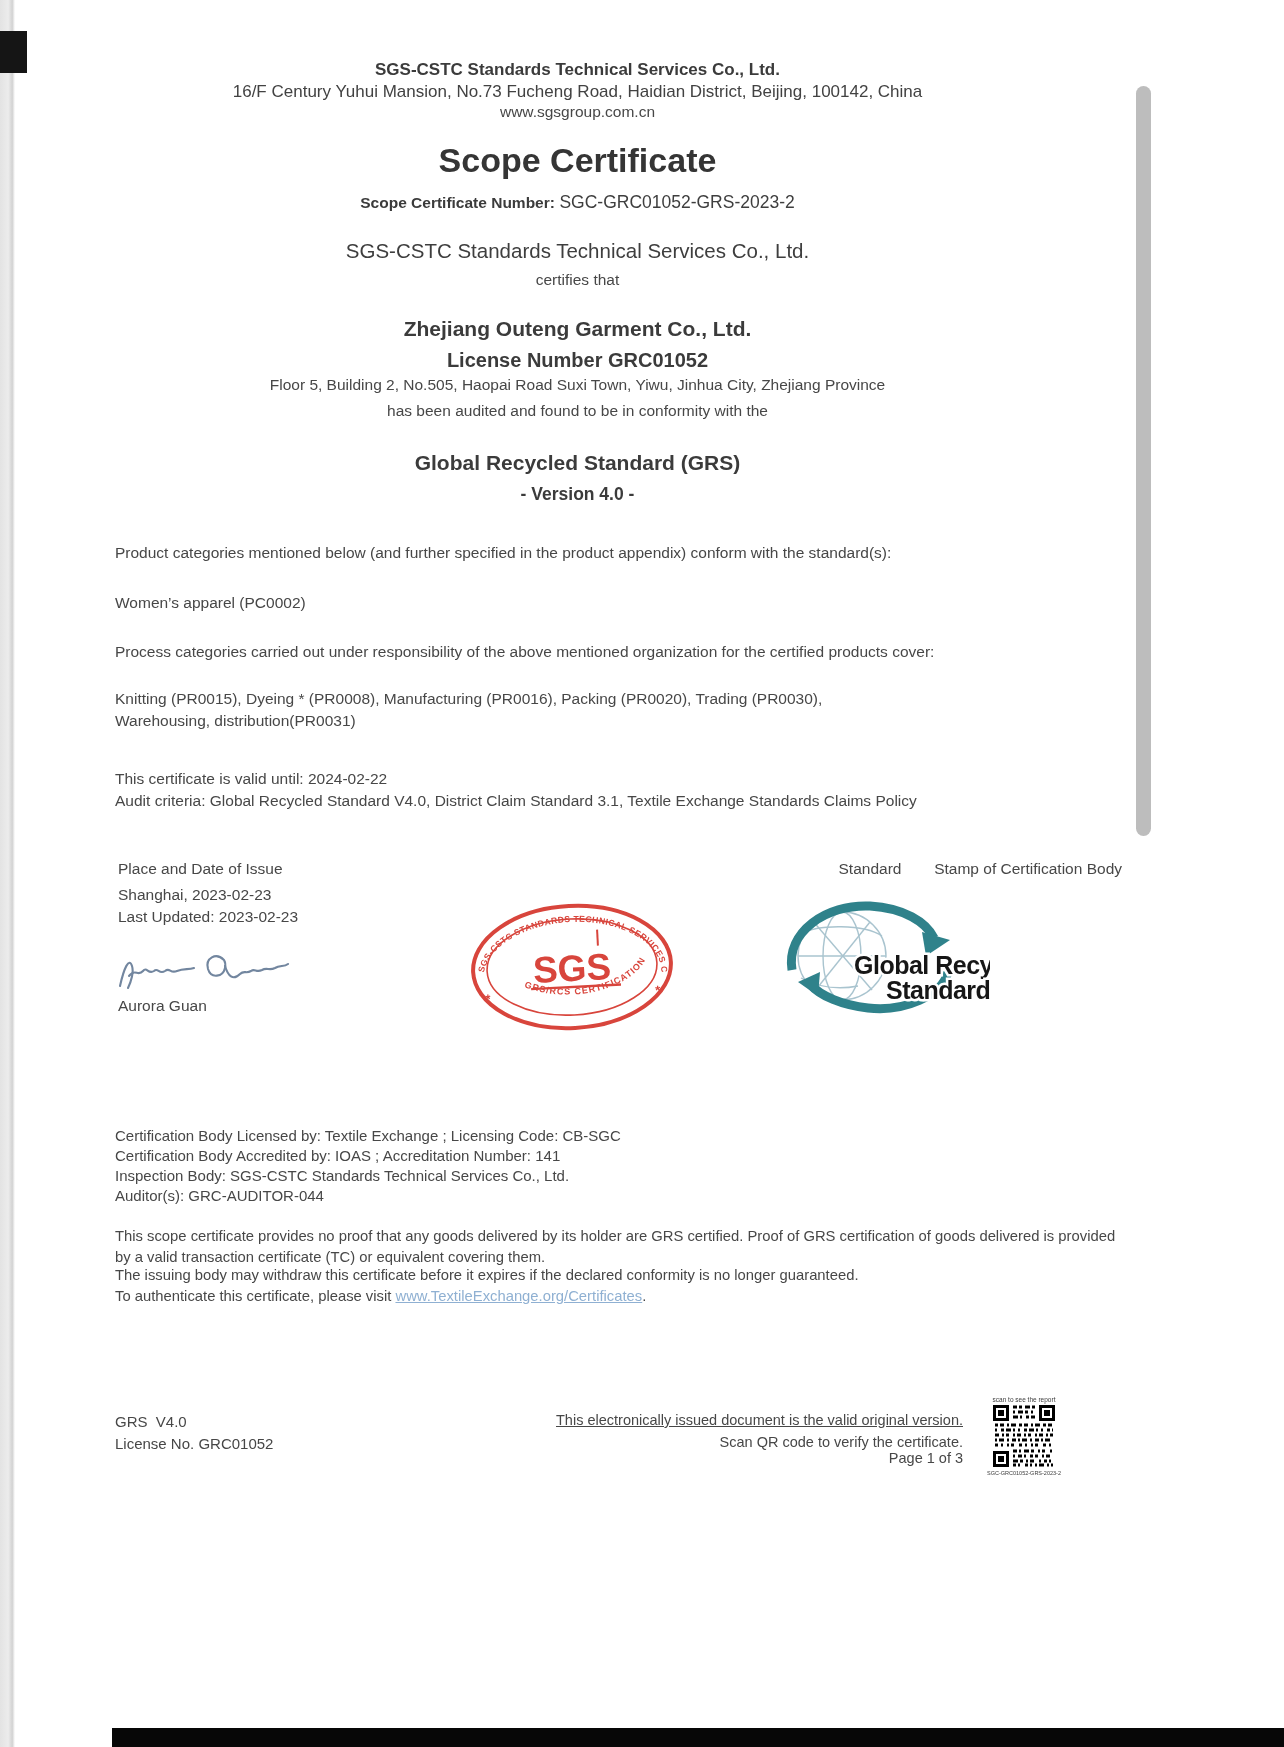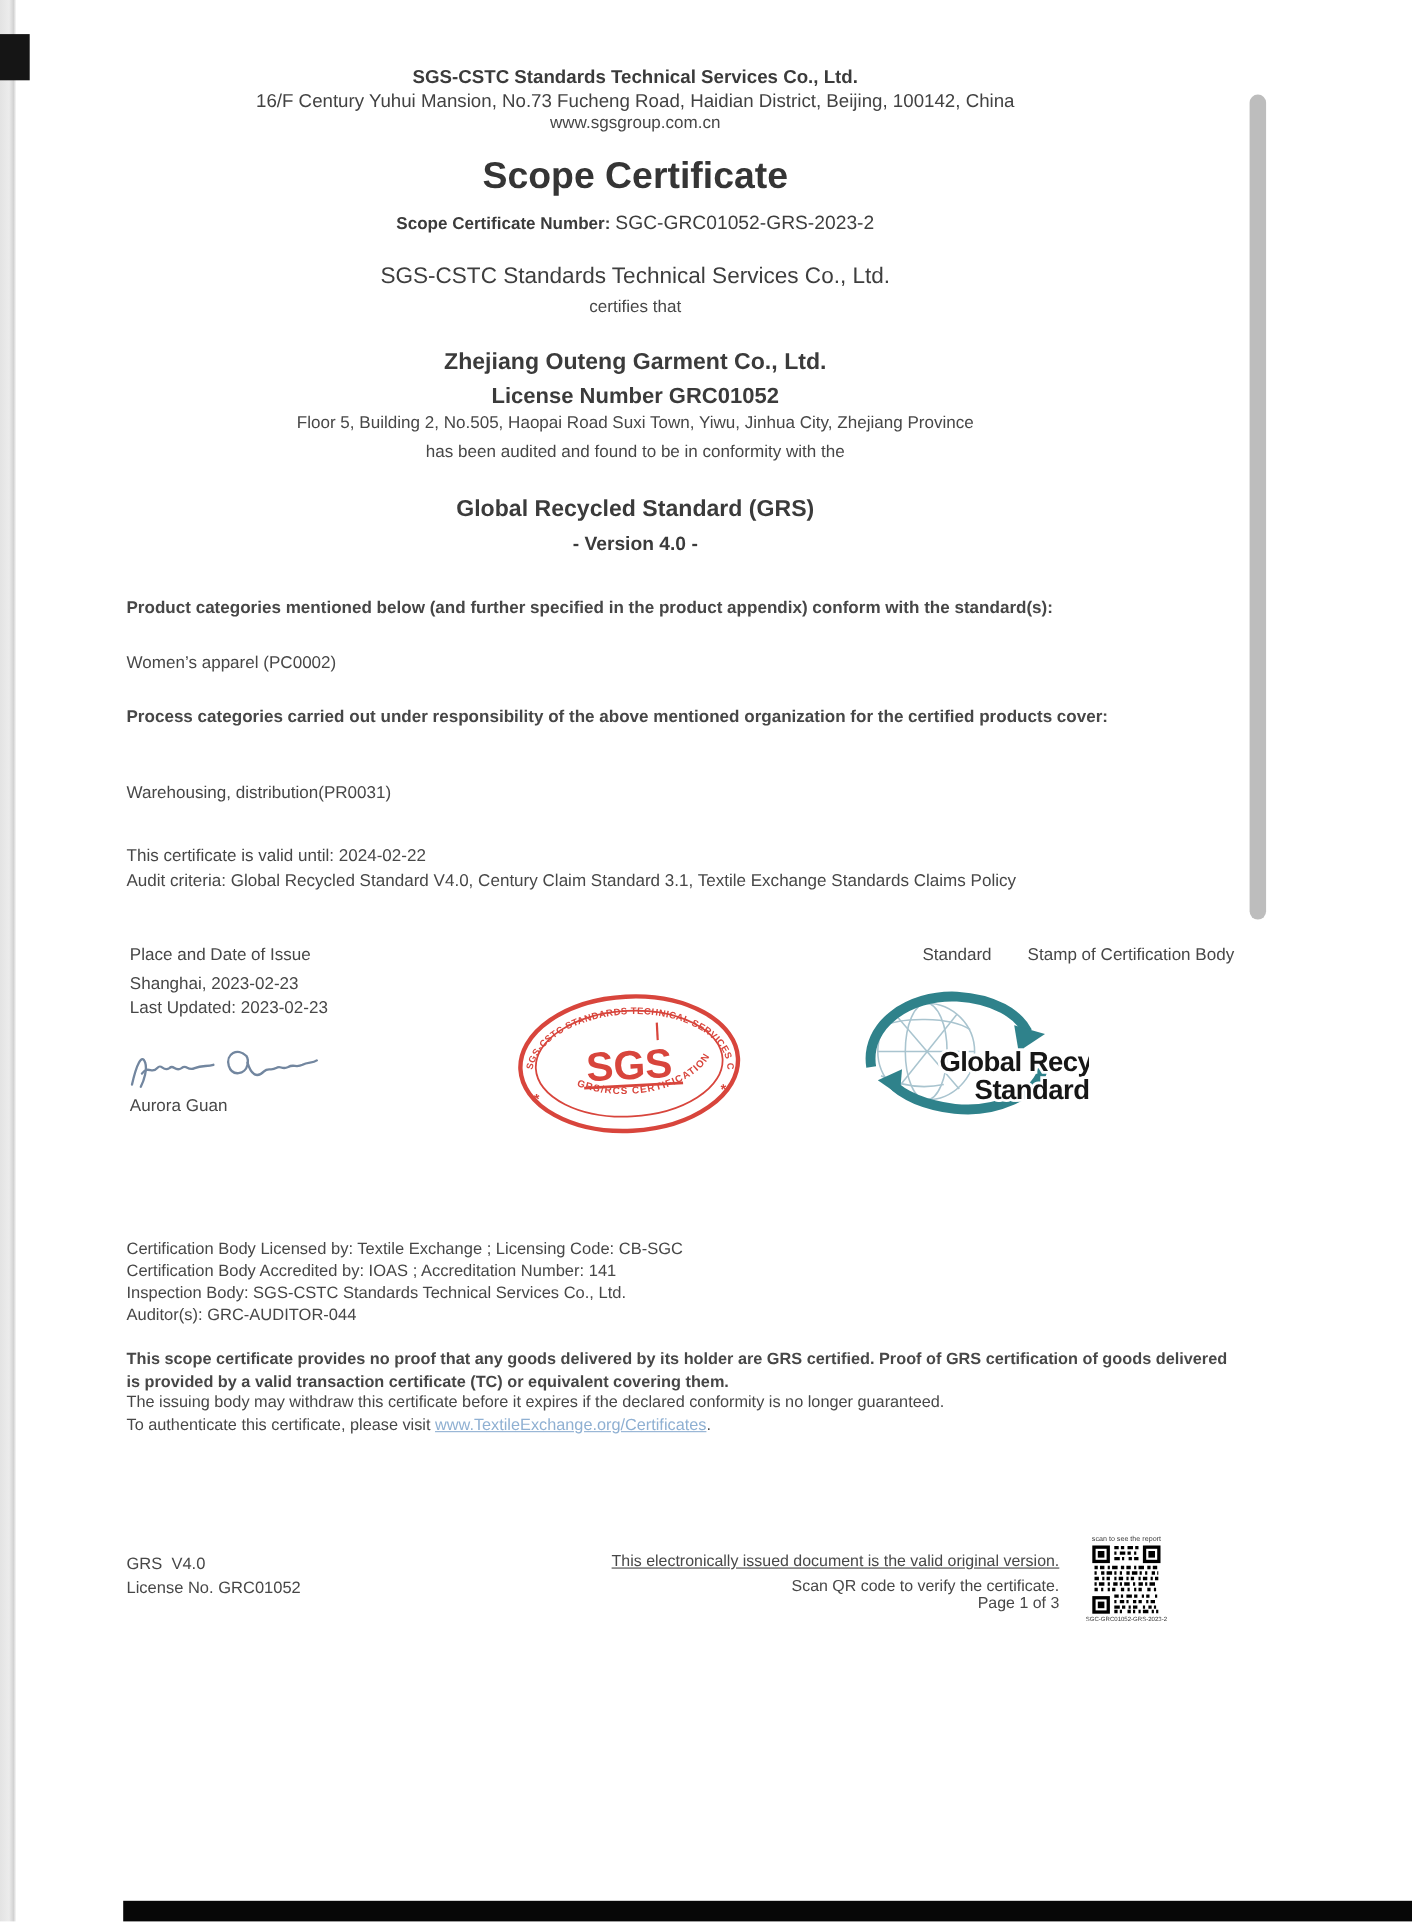--- a/index.html
+++ b/index.html
@@ -3,21 +3,21 @@
 <meta charset="utf-8">
 <style>
   * { margin:0; padding:0; box-sizing:border-box; }
   html,body { background:#ffffff; }
   .screen {
     position:relative; width:1284px; height:1747px; background:#ffffff;
     font-family:"Liberation Sans","DejaVu Sans",sans-serif; color:#474747;
     overflow:hidden;
   }
   .t { position:absolute; white-space:nowrap; }
-  .wrap { position:absolute; white-space:normal;font-weight:bold; }
+  .wrap { position:absolute; white-space:normal; }
   .center { left:0; width:1155px; text-align:center; }
   .fs15 { font-size:15.5px; line-height:21px; }
   .fs15s { font-size:15px; line-height:20px; }
   .b { font-weight:bold; color:#3b3b3b; }
   
   .edge-strip { position:absolute; left:0; top:0; width:15px; height:1747px;
     background:linear-gradient(to right,#e3e3e3 0%,#ececec 55%,#d2d2d2 82%,#ffffff 100%); }
   .corner-block { position:absolute; left:0; top:31px; width:27px; height:42px; background:#151515; }
   .scrollbar-thumb { position:absolute; left:1136px; top:86px; width:15px; height:750px;
     background:#bdbdbd; border-radius:8px; }
@@ -49,23 +49,24 @@
   <div class="t center b" style="top:349px; font-size:20px;">License Number GRC01052</div>
   <div class="t center fs15" style="top:374px;">Floor 5, Building 2, No.505, Haopai Road Suxi Town, Yiwu, Jinhua City, Zhejiang Province</div>
   <div class="t center fs15" style="top:400px;">has been audited and found to be in conformity with the</div>
 
   <div class="t center b" style="top:451px; font-size:21px;">Global Recycled Standard (GRS)</div>
   <div class="t center b" style="top:484px; font-size:17.5px;">- Version 4.0 -</div>
 
   <div class="wrap fs15" style="left:115px; top:542px; width:1010px;">Product categories mentioned below (and further specified in the product appendix) conform with the standard(s):</div>
   <div class="t fs15" style="left:115px; top:592px;">Women’s apparel (PC0002)</div>
   <div class="wrap fs15" style="left:115px; top:641px; width:1010px;">Process categories carried out under responsibility of the above mentioned organization for the certified products cover:</div>
+  <div class="t fs15" style="left:115px; top:688px;">Knitting (PR0015), Dyeing * (PR0008), Manufacturing (PR0016), Packing (PR0020), Trading (PR0030),</div>
   <div class="t fs15" style="left:115px; top:710px;">Warehousing, distribution(PR0031)</div>
   <div class="t fs15" style="left:115px; top:768px;">This certificate is valid until: 2024-02-22</div>
-  <div class="t fs15" style="left:115px; top:790px;">Audit criteria: Global Recycled Standard V4.0, Century Claim Standard 3.1, Textile Exchange Standards Claims Policy</div>
+  <div class="t fs15" style="left:115px; top:790px;">Audit criteria: Global Recycled Standard V4.0, District Claim Standard 3.1, Textile Exchange Standards Claims Policy</div>
 
   <div class="t fs15" style="left:118px; top:858px;">Place and Date of Issue</div>
   <div class="t fs15" style="left:0; width:1122px; text-align:right; top:858px;">Stamp of Certification Body</div>
   <div class="t fs15" style="left:740px; width:260px; text-align:center; top:858px;">Standard</div>
   <div class="t fs15" style="left:118px; top:884px;">Shanghai, 2023-02-23</div>
   <div class="t fs15" style="left:118px; top:906px;">Last Updated: 2023-02-23</div>
 
   <svg style="position:absolute; left:112px; top:940px;" width="185" height="56" viewBox="0 0 185 56">
     <g fill="none" stroke="#72869f" stroke-width="2.1" stroke-linecap="round">
       <path d="M8,46 C12,28 17,17 20,26 C22,32 19,42 16,48"></path>

